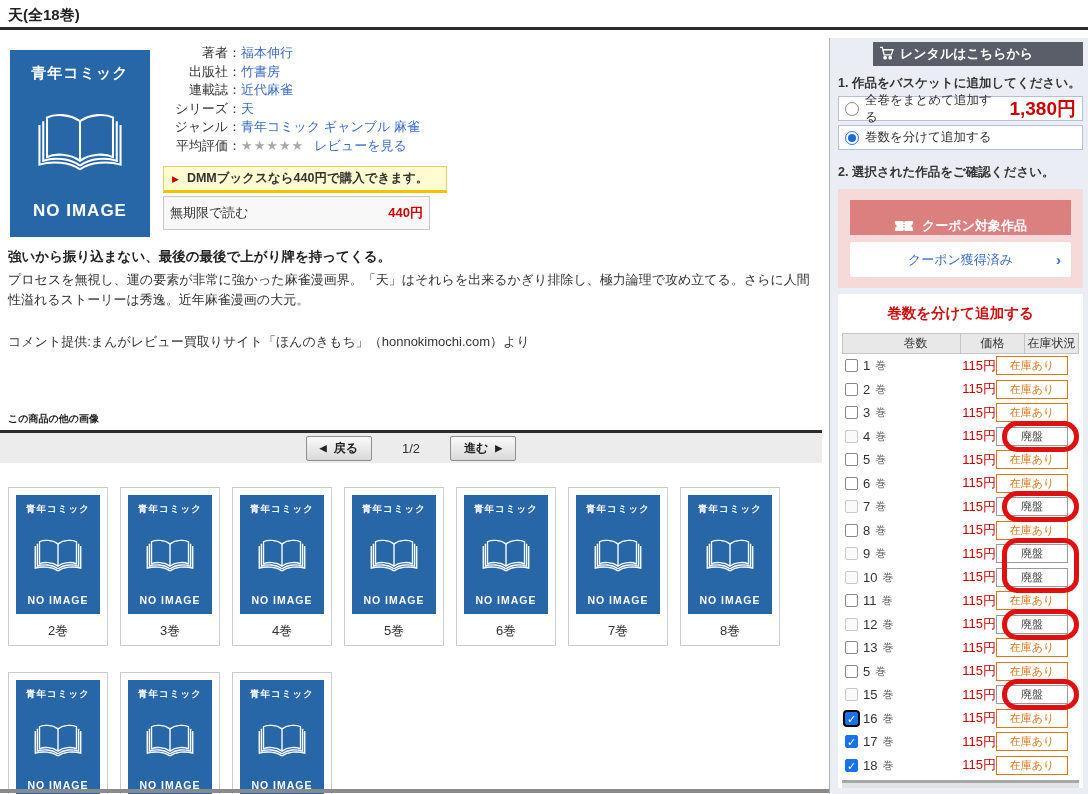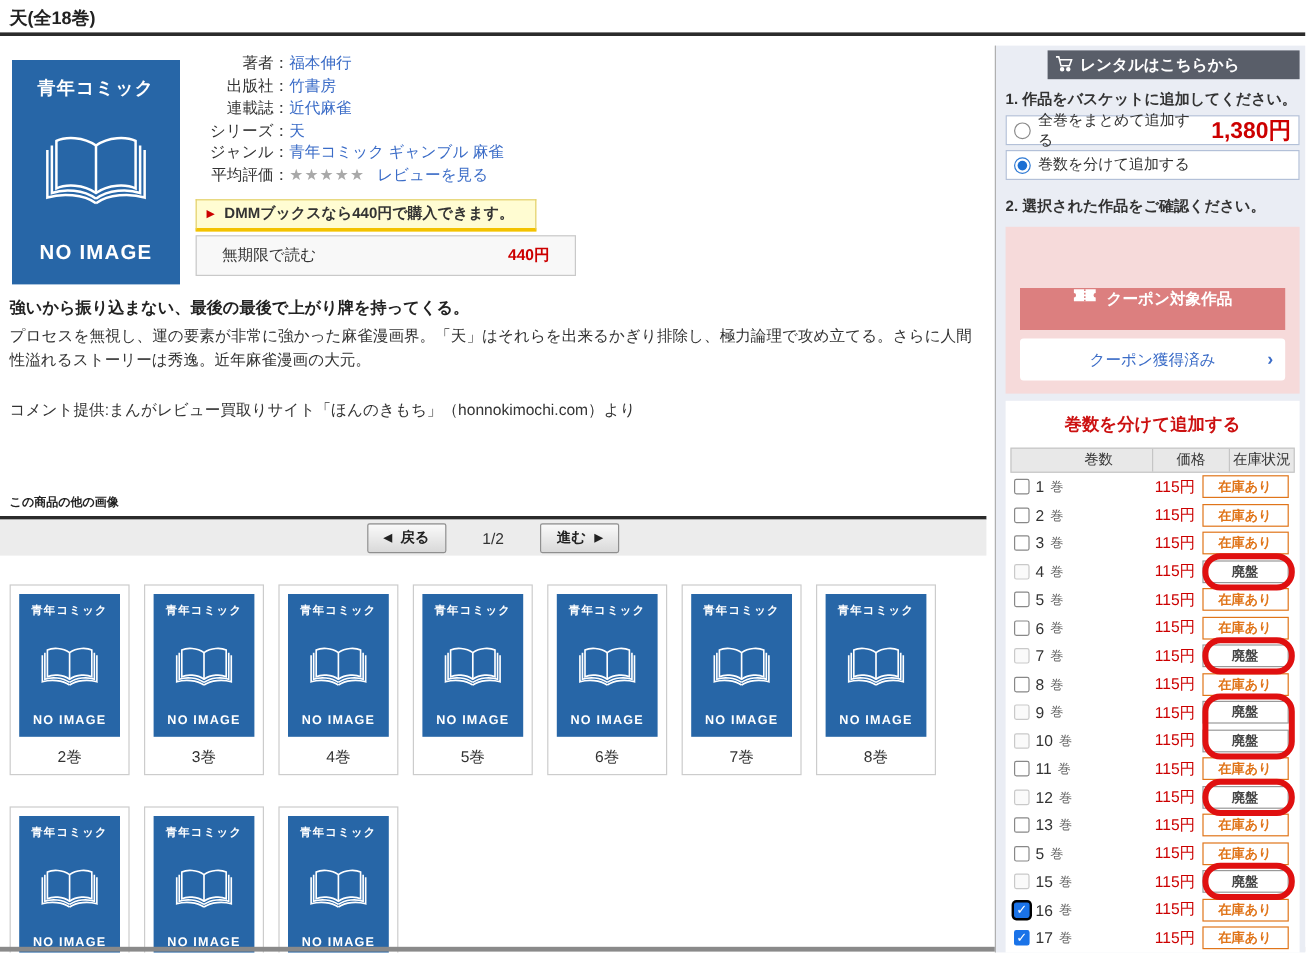--- a/index.html
+++ b/index.html
@@ -23,23 +23,23 @@
   .meta { position:absolute; left:163px; top:44px; font-size:13px; }
   .meta-row { display:flex; line-height:18.5px; }
   .meta-label { width:78px; text-align:right; color:#333; white-space:pre; }
   .link { color:#3b6cc7; text-decoration:none; cursor:pointer; }
   .stars { color:#a9a9a9; letter-spacing:1px; margin-right:10px; }
 
   .dmm-banner { position:absolute; left:163px; top:166px; width:284px; height:27px;
     background:#fffcd2; border:1px solid #e3d06c; border-bottom:3px solid #f3c200;
     display:flex; align-items:center; padding:0 8px; font-size:12.5px; font-weight:bold; color:#333; }
   .dmm-banner .tri { color:#cc0000; font-size:9px; margin-right:8px; }
-  .read-box { position:absolute; left:163px; top:196px; width:317px; height:34px;
+  .read-box { position:absolute; left:163px; top:196px; width:267px; height:34px;
     background:#f8f8f8; border:1px solid #c9c9c9; display:flex; align-items:center;
-    justify-content:space-between; padding:0 21px; font-size:13px; }
+    justify-content:space-between; padding:0 6px; font-size:13px; }
   .read-price { color:#cc0000; font-weight:bold; }
 
   
   .desc { position:absolute; left:8px; top:247px; width:812px; font-size:13px; line-height:1.55; }
   .desc-headline { font-weight:bold; font-size:13.5px; color:#222; margin-bottom:2px; }
   .desc-credit { margin-top:22px; }
 
   
   .other-heading { position:absolute; left:8px; top:412px; font-size:10px; font-weight:bold; color:#222; }
   .other-rule { position:absolute; left:0; top:430px; width:822px; height:3px; background:#2b2b2b; }
@@ -71,37 +71,37 @@
   .opt-box { margin-top:4px; height:25px; background:#fff; border:1px solid #b3c0d8;
     display:flex; align-items:center; padding:0 6px; gap:6px; font-size:12.5px; }
   .radio { width:14px; height:14px; border-radius:50%; border:1px solid #8a8a8a; background:#fff; flex:0 0 auto; position:relative; }
   .radio.checked { border-color:#2f7ad4; }
   .radio.checked::after { content:""; position:absolute; left:2px; top:2px; width:8px; height:8px; border-radius:50%; background:#1b6fd3; }
   .opt-label { flex:1; }
   .opt-price { color:#cc0000; font-weight:bold; font-size:19px; }
 
   .coupon-panel { margin-top:8px; background:#f6dada; padding:11px 12px; }
   .coupon-banner { height:35px; background:#dc7f7f; color:#fff; font-size:13px; font-weight:bold;
-    display:flex; align-items:flex-start; justify-content:center; gap:8px; cursor:pointer;margin-top:40px; }
+    display:flex; align-items:flex-end; justify-content:center; gap:8px; cursor:pointer; }
   .coupon-btn { position:relative; margin-top:7px; height:35px; background:#fff; border-radius:3px;
     display:flex; align-items:center; justify-content:center; font-size:13px; color:#3b6cc7; cursor:pointer; }
   .coupon-btn .chev { position:absolute; right:10px; color:#3b6cc7; font-weight:bold; font-size:15px; }
 
   .list-box { margin-top:6px; background:#fff; padding:10px 4px 0; }
   .list-heading { text-align:center; color:#cc1111; font-weight:bold; font-size:14.5px; }
   .vol-table { margin-top:10px; }
   .vt-head { display:flex; height:21px; background:#e8e8e8; border:1px solid #c5c5c5; font-size:12px; color:#333;padding-left:28px; }
   .vt-head > div { display:flex; align-items:center; justify-content:center; }
   .vt-h1 { width:90px; border-right:1px solid #c5c5c5; }
   .vt-h2 { width:64px; border-right:1px solid #c5c5c5; }
   .vt-h3 { flex:1; }
   .vt-row { display:flex; align-items:center; height:23.5px; }
   .vt-c1 { width:90px; display:flex; align-items:center; gap:5px; padding-left:3px; }
   .vt-c2 { width:64px; text-align:right; color:#cc0000; font-weight:normal; font-size:13px; }
-  .vt-c3 { flex:1; display:flex; justify-content:center; position:relative;font-weight:bold; }
+  .vt-c3 { flex:1; display:flex; justify-content:flex-start; position:relative; }
   .vol-num { font-size:13px; color:#333; }
   .vol-unit { font-size:11px; color:#666; }
   .cb { width:13px; height:13px; border:1px solid #888; border-radius:2px; background:#fff; flex:0 0 auto;
     font-size:11px; line-height:12px; text-align:center; color:#fff; }
   .cb.disabled { border-color:#c9c9c9; background:#fafafa; }
   .cb.checked { background:#1a73e8; border-color:#1a73e8; }
   .cb.focus { box-shadow:0 0 0 2px #000; }
   .badge { font-size:11px; padding:1px 0; min-width:72px; text-align:center; background:#fff; }
   .badge.avail { color:#e0751a; border:1px solid #e0751a; }
   .badge.oop { color:#444; border:1px solid #999; }

